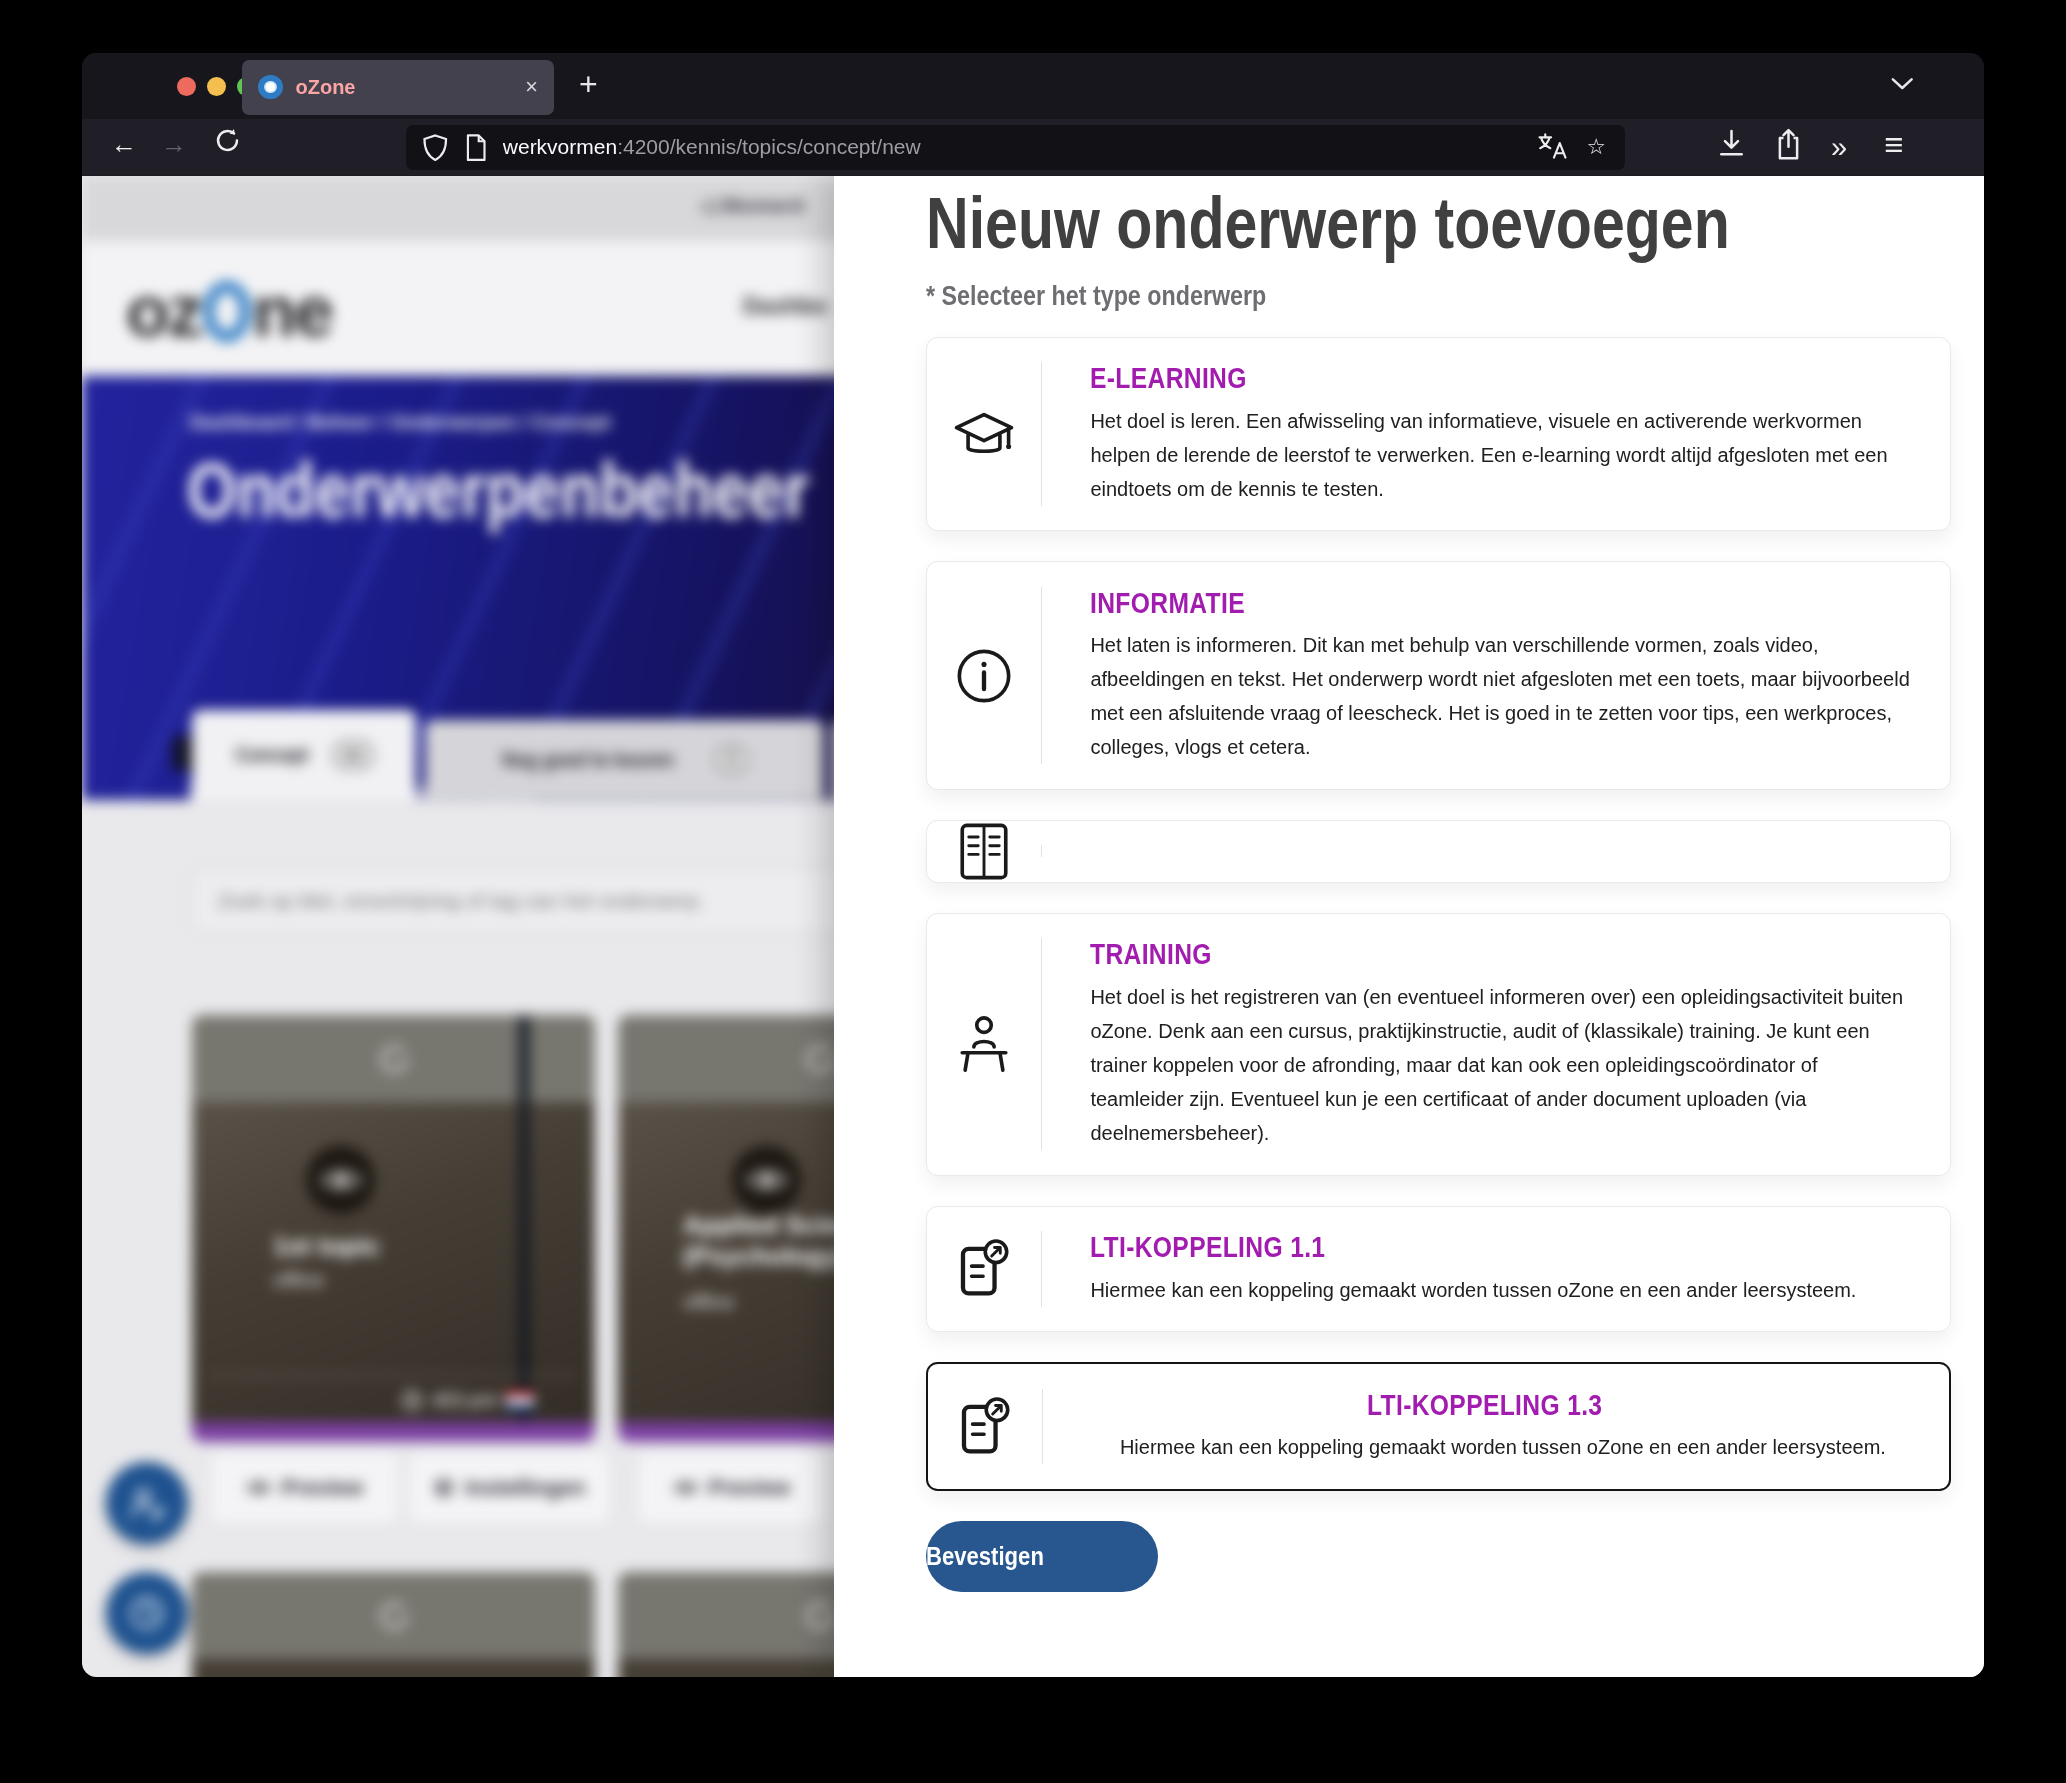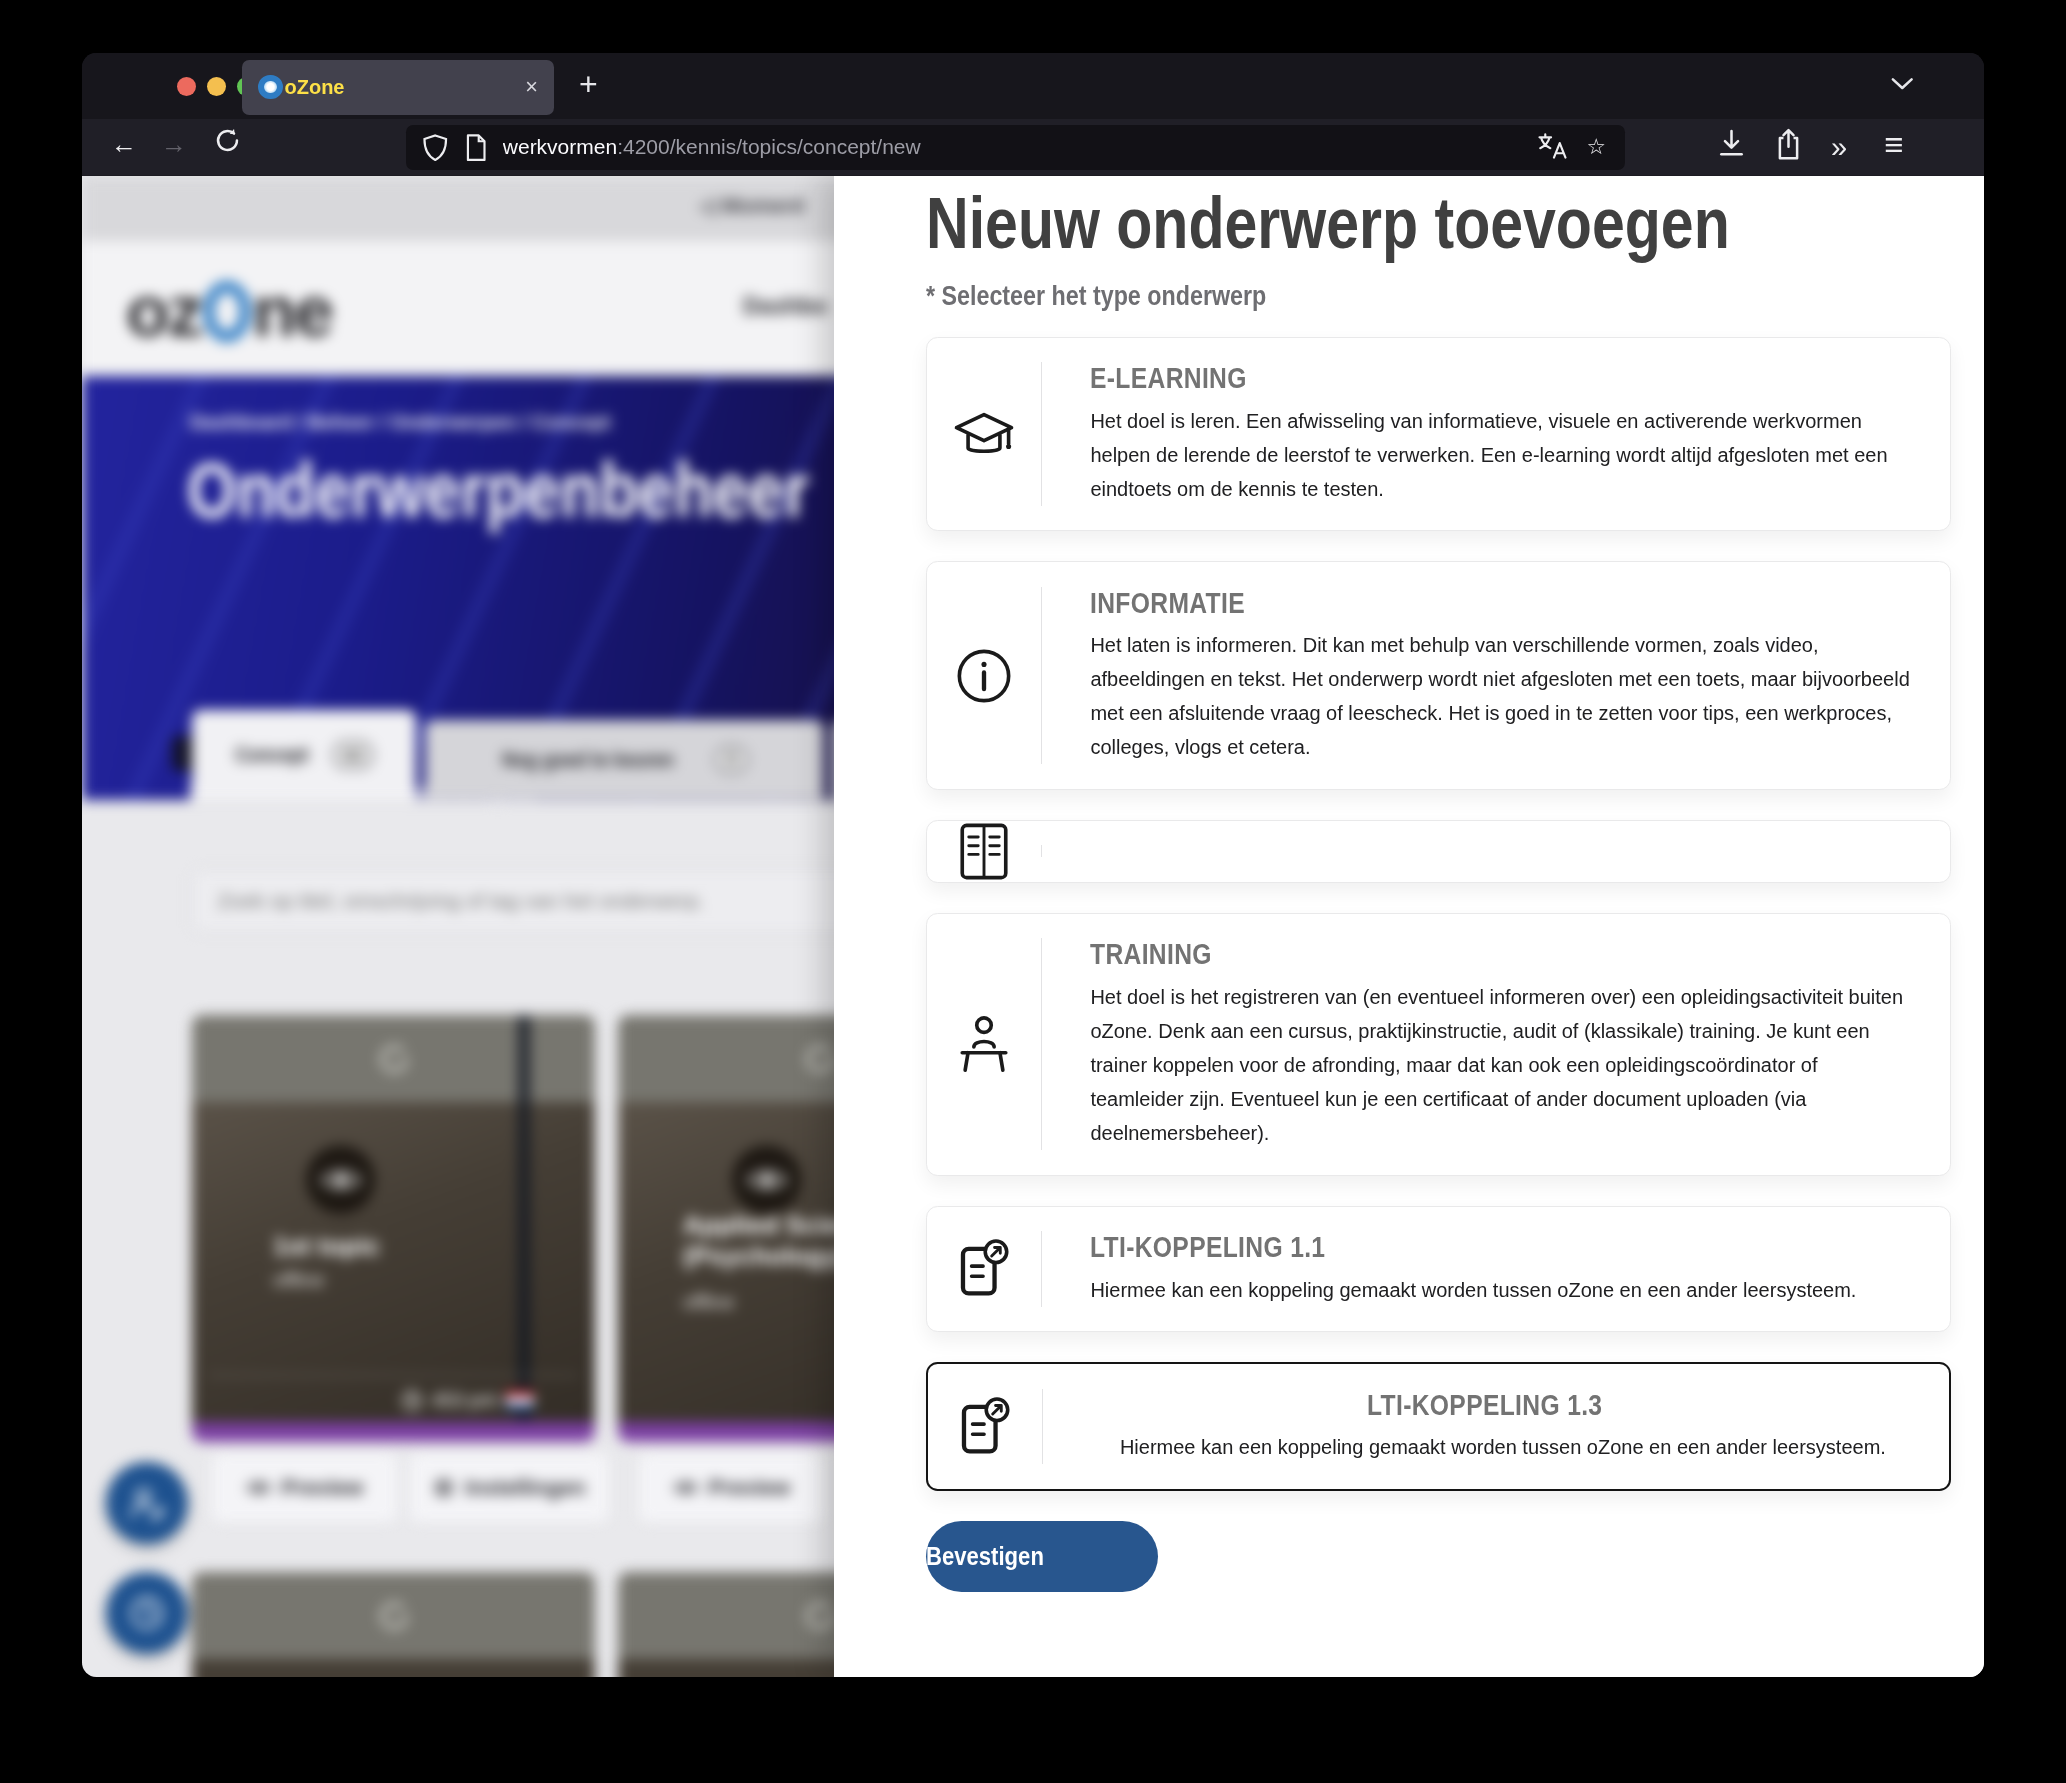--- a/index.html
+++ b/index.html
@@ -9,21 +9,21 @@
 
   
   .window{position:absolute;left:82px;top:53px;width:1902px;height:1624px;border-radius:14.4px;overflow:hidden;background:#1c1b22;}
   .tabbar{position:absolute;top:0;left:0;width:100%;height:66px;background:#17161c;}
   .dot{position:absolute;top:24px;width:19px;height:19px;border-radius:50%;}
   .dot.r{left:95px;background:#ec6a5e;}
   .dot.y{left:125px;background:#f4bf4f;}
   .dot.g{left:155px;background:#61c554;}
   .tab{position:absolute;left:160px;top:6.5px;width:312px;height:55px;background:#42414d;border-radius:7.2px;display:flex;align-items:center;}
   .favicon{width:24.5px;height:24.5px;border-radius:50%;margin-left:16px;border:6.5px solid #2e7cc4;box-sizing:border-box;background:radial-gradient(circle,#fff 40%,#6db3e8 100%);}
-  .tabtitle{color:#fde047;font-size:20px;font-weight:bold;margin-left:2px;flex:1;}
+  .tabtitle{color:#fca5a5;font-size:20px;font-weight:bold;margin-left:13px;flex:1;}
   .tabclose{color:#d8d8de;font-size:21.7px;margin-right:16px;cursor:default;}
   .newtab{position:absolute;left:497px;top:13px;color:#e6e6ea;font-size:32px;font-weight:300;}
   .tab-chevron{position:absolute;left:1808px;top:21.7px;width:24.5px;height:17.3px;}
   .tab-chevron svg{stroke:#e6e6ea;}
   .toolbar{position:absolute;top:66px;left:0;width:100%;height:56px;background:#201f27;}
   .navbtn{position:absolute;top:10px;font-size:26px;color:#ededf0;}
   .navbtn.dim{color:#63626b;}
   .urlbar{position:absolute;left:324px;top:5.8px;width:1219px;height:45px;background:#121116;border-radius:7.2px;display:flex;align-items:center;color:#fbfbfe;}
   .urlbar .uicon{margin-left:17.3px;flex:0 0 auto;display:flex;align-items:center;}
   .urltext{font-size:21px;margin-left:16px;flex:1;white-space:nowrap;overflow:hidden;}
@@ -75,21 +75,21 @@
   .modal{position:absolute;left:752px;top:0;width:1150px;height:1502px;background:#fff;box-shadow:-11.6px 0 29px rgba(0,0,0,.18);}
   .modal-inner{position:absolute;left:92px;top:10px;width:1025px;}
   .m-title{font-size:72px;line-height:75px;font-weight:bold;color:#404040;margin:0;}
   .m-sub{font-size:27.4px;font-weight:bold;color:#6e6e72;margin-top:19px;}
   .opts{margin-top:24.5px;}
   .opt{display:flex;border:1.4px solid #e9e9ea;border-radius:11.6px;box-shadow:0 8.7px 19px rgba(0,0,0,.06);margin-bottom:30px;background:#fff;align-items:stretch;}
   .opt.selected{border:2.9px solid #141414;text-align:center;}
   .opt .icol{flex:0 0 114px;display:flex;align-items:center;justify-content:center;}
   .opt .vdiv{flex:0 0 1.4px;background:#e2e2e4;margin:24.5px 0;}
   .opt .tcol{flex:1;padding:24.5px 29px 24.5px 48px;}
-  .opt h3{margin:0 0 8.7px 0;font-size:29px;font-weight:bold;color:#737373;letter-spacing:0.4px;}
+  .opt h3{margin:0 0 8.7px 0;font-size:29px;font-weight:bold;color:#a21caf;letter-spacing:0.4px;}
   .opt p{margin:0;font-size:20px;line-height:34px;color:#202022;max-width:823px;}
   .confirm{margin-top:13px;width:232px;height:71px;border:none;border-radius:43px;background:#28568e;color:#fff;font-size:26px;font-weight:bold;font-family:"Liberation Sans",sans-serif;display:flex;align-items:center;justify-content:flex-start;}
 </style>
 </head>
 <body>
 
 <div class="window">
 
   <div class="tabbar">
     <div class="dot r"></div>

